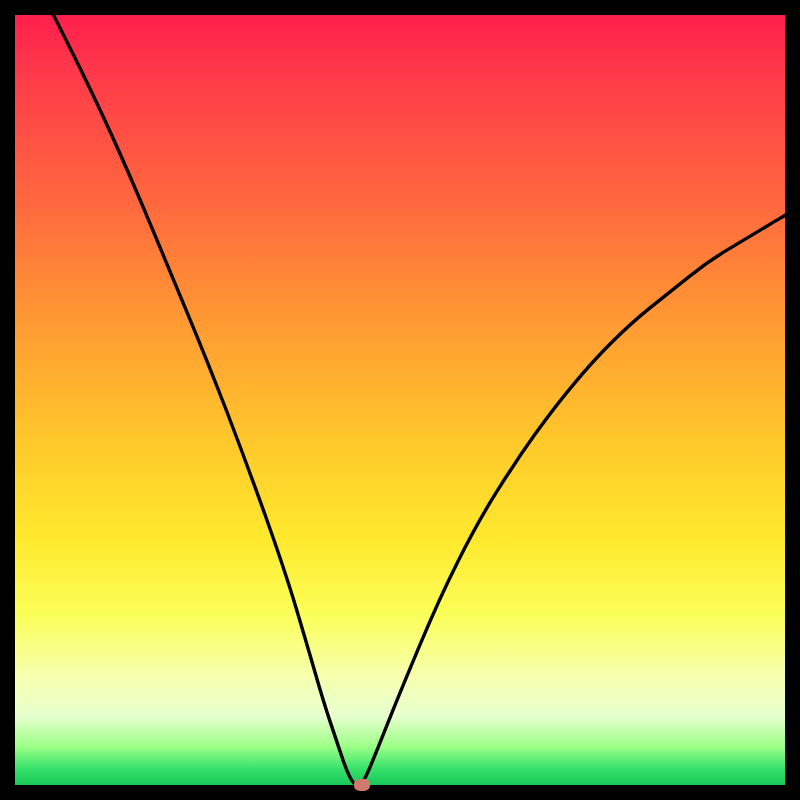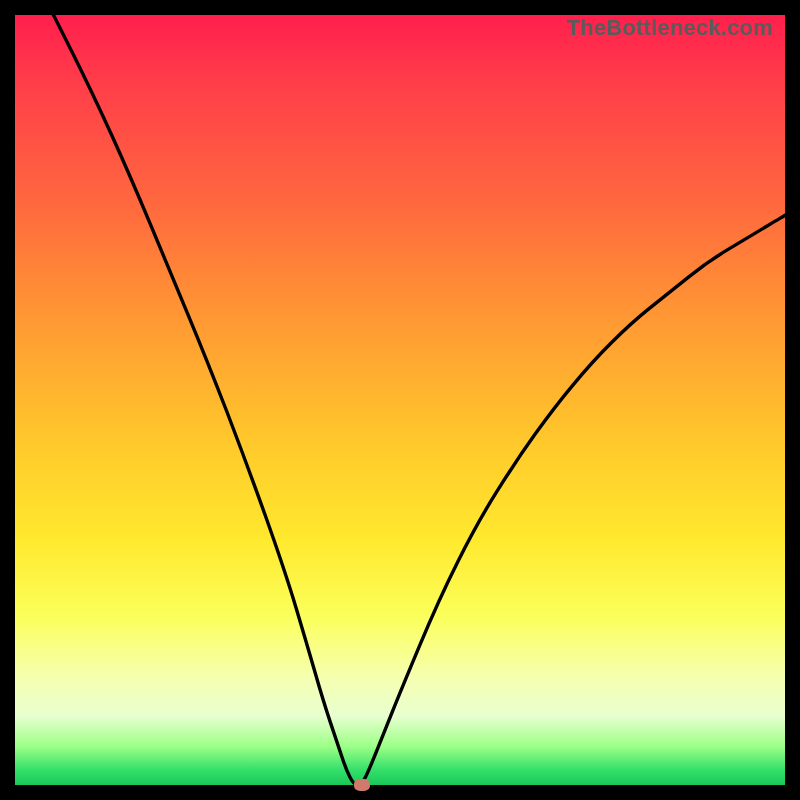--- a/index.html
+++ b/index.html
@@ -73,21 +73,20 @@
     transform: translate(-50%, -50%);
   }
 </style>
 </head>
 <body>
 
 <div class="stage">
 
   <div class="plot-area">
 
-    <div class="watermark">TheBottleneck.com</div>
 
     <svg class="curve" viewBox="0 0 770 770">
       <path id="curve-path" d="M 38.5 0.0 Q 38.5 0.0 57.8 38.5 Q 77.0 77.0 96.3 119.3 Q 115.5 161.7 134.8 207.9 Q 154.0 254.1 173.3 300.3 Q 192.5 346.5 211.8 396.5 Q 231.0 446.6 250.3 500.5 Q 269.5 554.4 281.1 592.9 Q 292.6 631.4 300.3 658.3 Q 308.0 685.3 315.7 708.4 Q 323.4 731.5 327.3 743.0 Q 331.1 754.6 335.0 762.3 Q 338.8 770.0 342.6 770.0 Q 346.5 770.0 350.4 762.3 Q 354.2 754.6 361.9 735.4 Q 369.6 716.1 377.3 696.9 Q 385.0 677.6 404.3 631.4 Q 423.5 585.2 442.8 546.7 Q 462.0 508.2 481.3 477.4 Q 500.5 446.6 519.8 419.6 Q 539.0 392.7 558.3 369.6 Q 577.5 346.5 596.8 327.3 Q 616.0 308.0 635.3 292.6 Q 654.5 277.2 673.8 261.8 Q 693.0 246.4 712.3 234.9 Q 731.5 223.3 750.8 211.8 T 770.0 200.2"></path>
     </svg>
 
     <div class="marker" id="min-marker" style="left: 346.5px; top: 770px; background: rgb(207, 122, 109);"></div>
 
   </div>
 </div>
 

